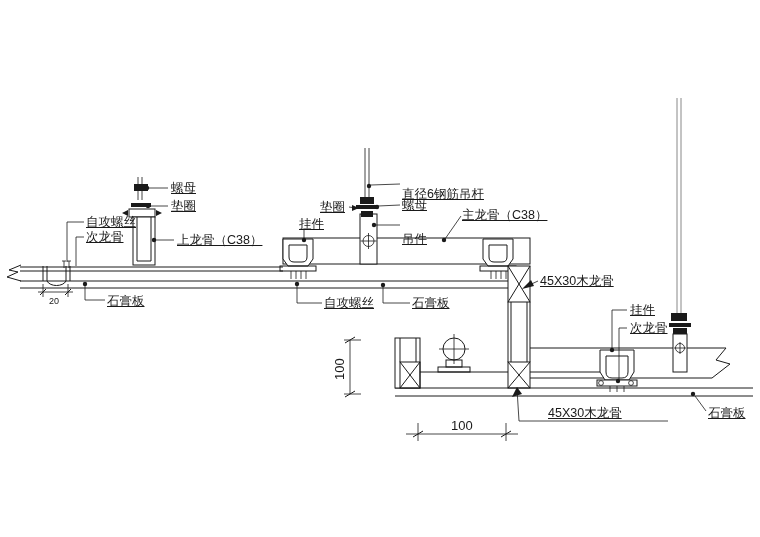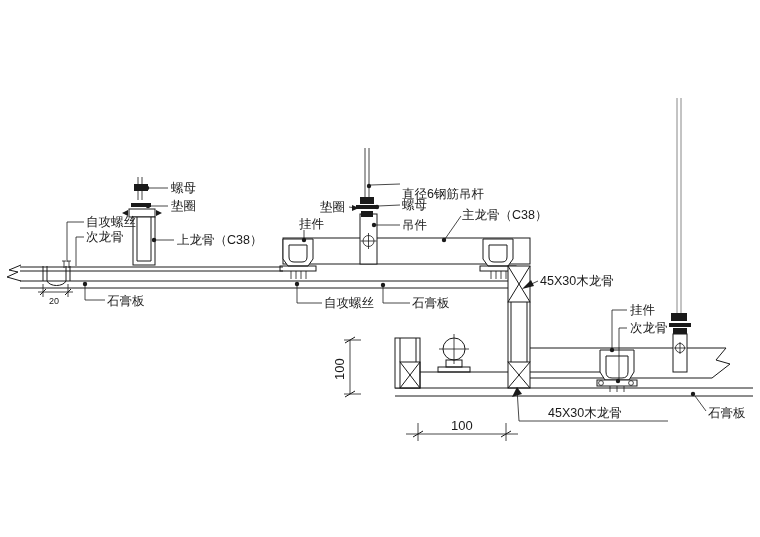--- a/index.html
+++ b/index.html
@@ -5,21 +5,21 @@
   html,body{margin:0;padding:0;background:#fff;}
   #stage{position:relative;width:760px;height:537px;background:#fff;overflow:hidden;
          font-family:"Liberation Sans","DejaVu Sans",sans-serif;color:#1a1a1a;}
   #linework{position:absolute;left:0;top:0;}
   svg .ln{stroke:#1a1a1a;fill:none;stroke-width:1;}
   svg .ln2{stroke:#1a1a1a;fill:none;stroke-width:0.8;}
   svg .solid{fill:#1a1a1a;stroke:none;}
   svg .white{fill:#ffffff;stroke:#1a1a1a;stroke-width:1;}
   svg .rod{stroke:#888;fill:none;stroke-width:1;}
   svg .rodd{stroke:#444;fill:none;stroke-width:1;}
-  .lbl{position:absolute;font-size:12.5px;line-height:14px;white-space:nowrap;letter-spacing:0px;}
+  .lbl{position:absolute;font-size:12.5px;line-height:14px;white-space:nowrap;letter-spacing:0px;text-decoration:underline;}
   .dim{position:absolute;font-size:13px;line-height:13px;white-space:nowrap;}
   .dim-sm{position:absolute;font-size:9px;line-height:9px;white-space:nowrap;background:#fff;padding:0 1px;}
   .vert{transform:rotate(-90deg);transform-origin:0 0;}
 </style>
 </head>
 <body>
 
 <div id="stage">
 
   <svg id="linework" width="760" height="537" viewBox="0 0 760 537">
@@ -236,21 +236,21 @@
   <span class="lbl" style="left:171px;top:181px">螺母</span>
   <span class="lbl" style="left:171px;top:199px">垫圈</span>
   <span class="lbl" style="left:86px;top:215px">自攻螺丝</span>
   <span class="lbl" style="left:86px;top:230px">次龙骨</span>
   <span class="lbl" style="left:177px;top:233px">上龙骨（C38）</span>
   <span class="lbl" style="left:107px;top:294px">石膏板</span>
 
   <span class="lbl" style="left:320px;top:200px">垫圈</span>
   <span class="lbl" style="left:402px;top:187px">直径6钢筋吊杆</span>
   <span class="lbl" style="left:402px;top:198px">螺母</span>
-  <span class="lbl" style="left:402px;top:218px">吊件</span>
+  <span class="lbl" style="left:402px;top:232px">吊件</span>
   <span class="lbl" style="left:299px;top:217px">挂件</span>
   <span class="lbl" style="left:462px;top:208px">主龙骨（C38）</span>
   <span class="lbl" style="left:324px;top:296px">自攻螺丝</span>
   <span class="lbl" style="left:412px;top:296px">石膏板</span>
 
   <span class="lbl" style="left:540px;top:274px">45X30木龙骨</span>
   <span class="lbl" style="left:630px;top:303px">挂件</span>
   <span class="lbl" style="left:630px;top:321px">次龙骨</span>
   <span class="lbl" style="left:548px;top:406px">45X30木龙骨</span>
   <span class="lbl" style="left:708px;top:406px">石膏板</span>

